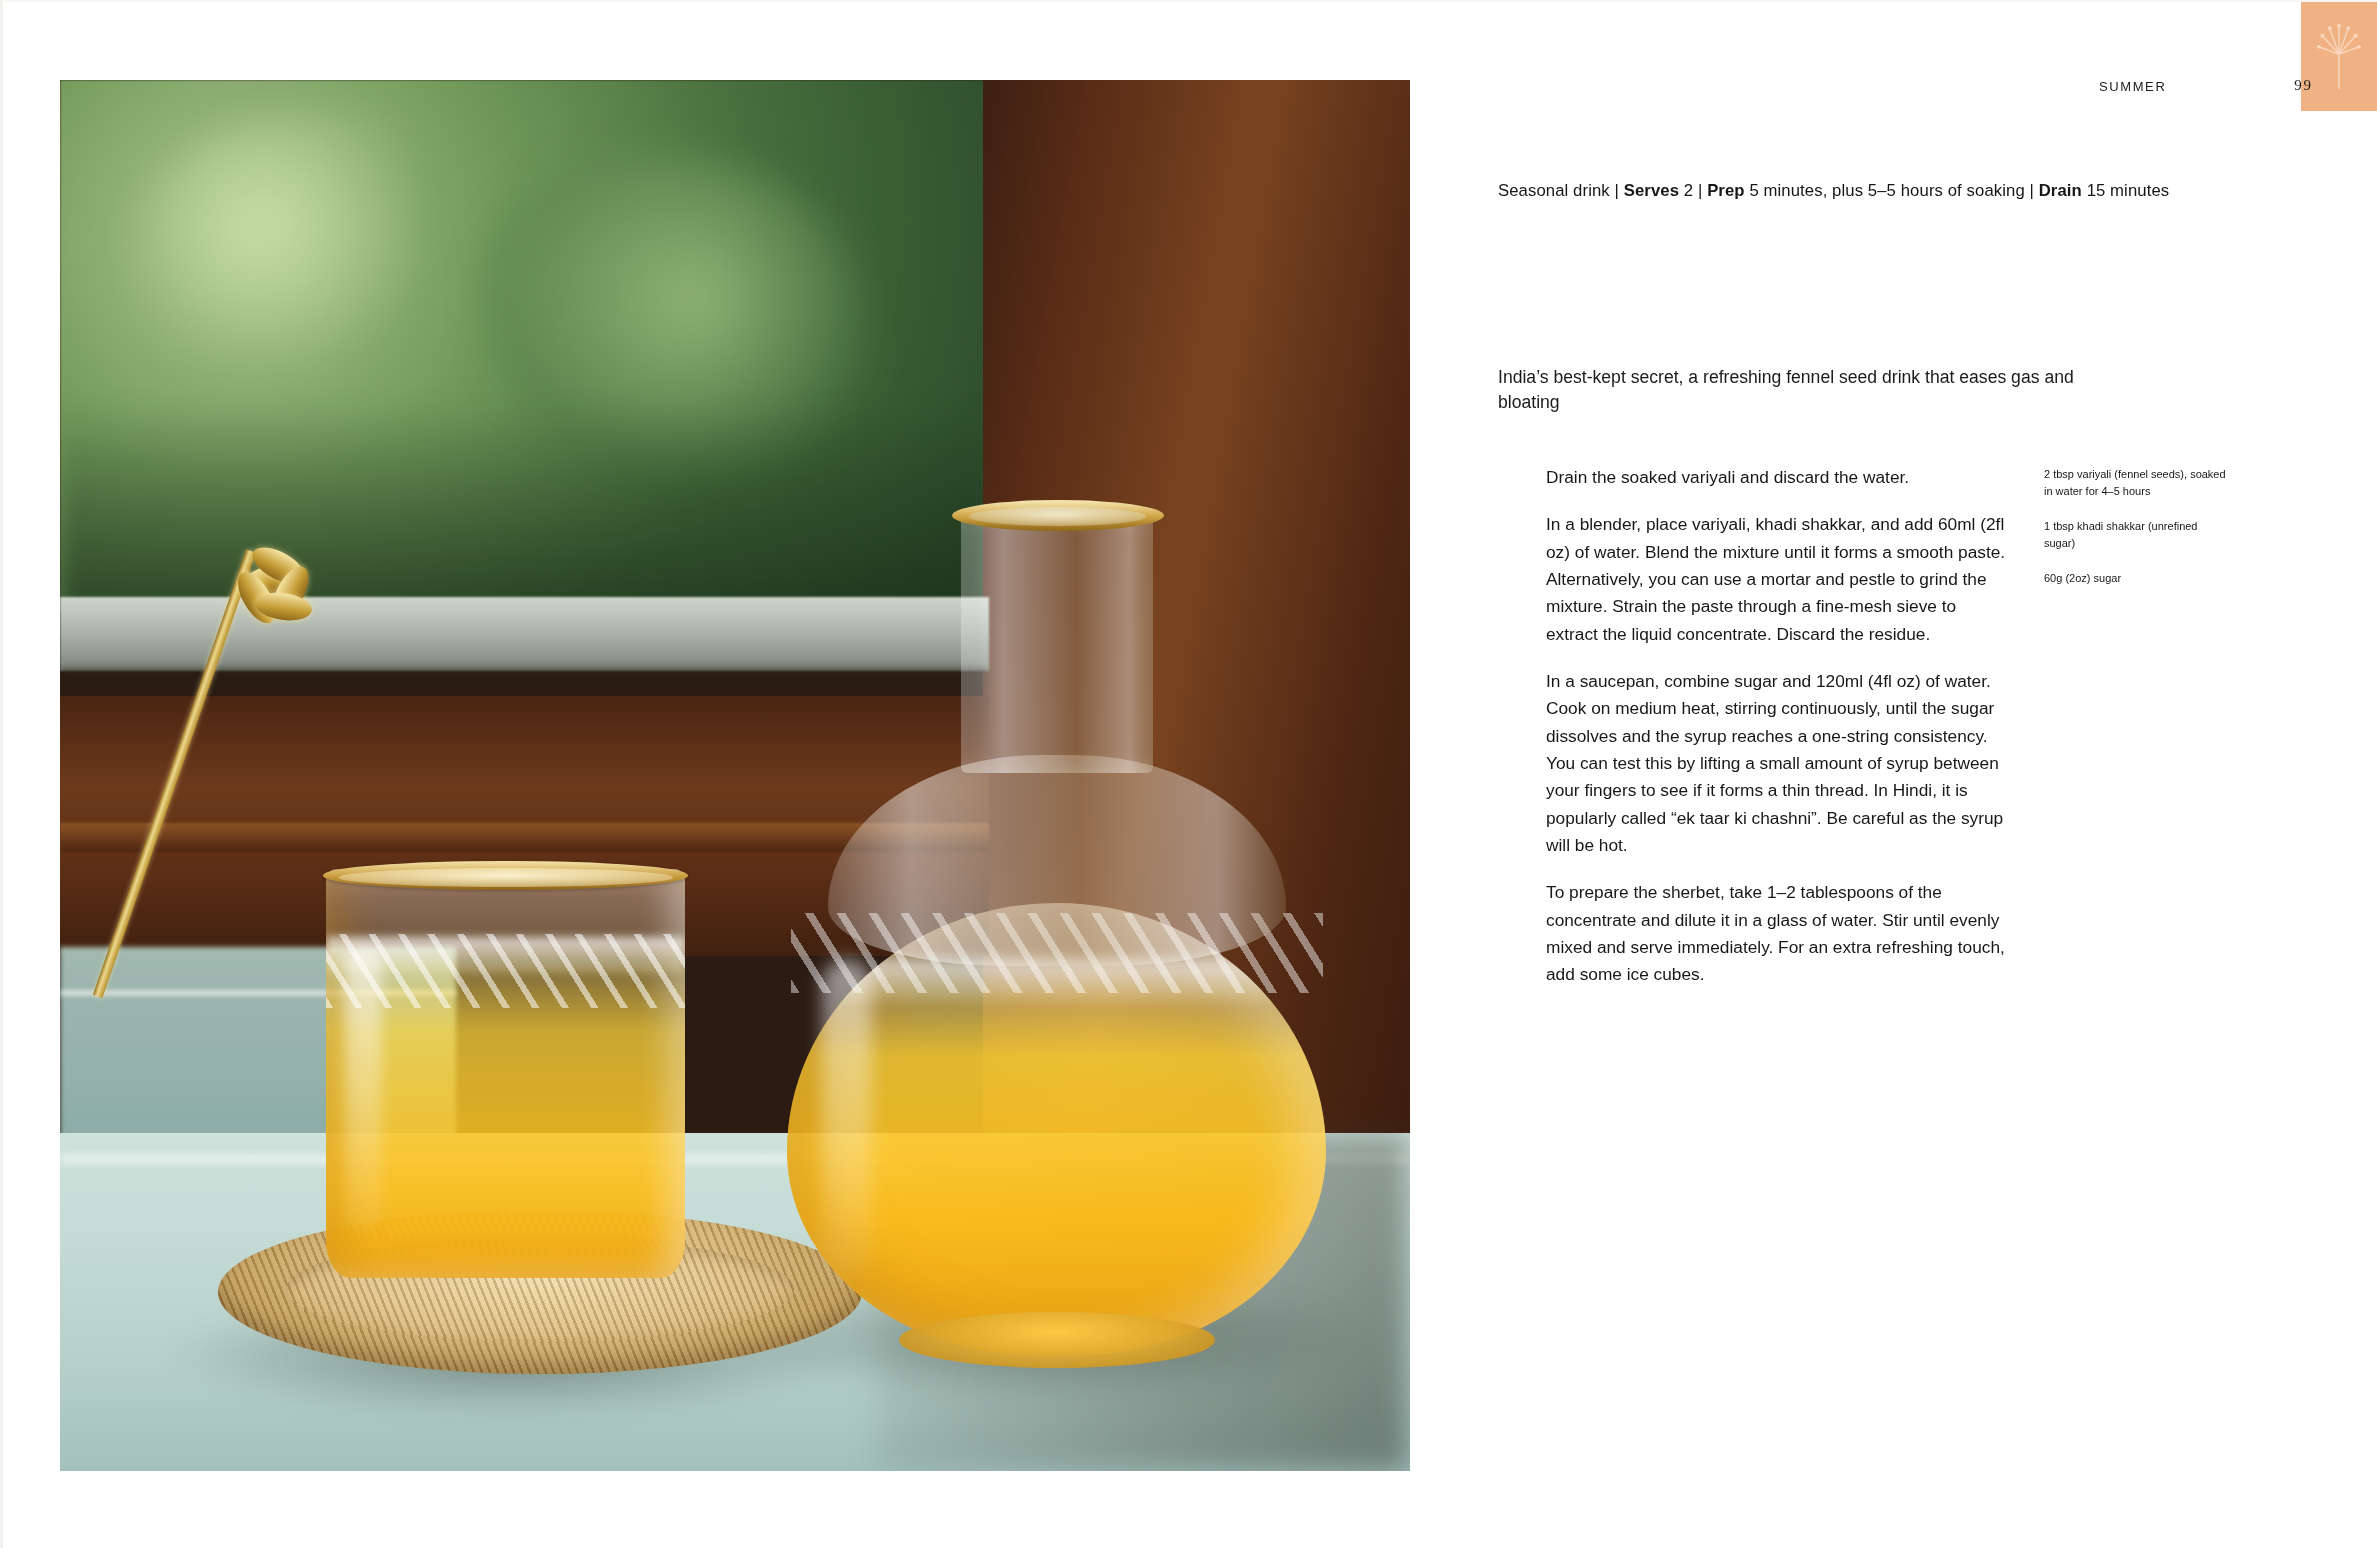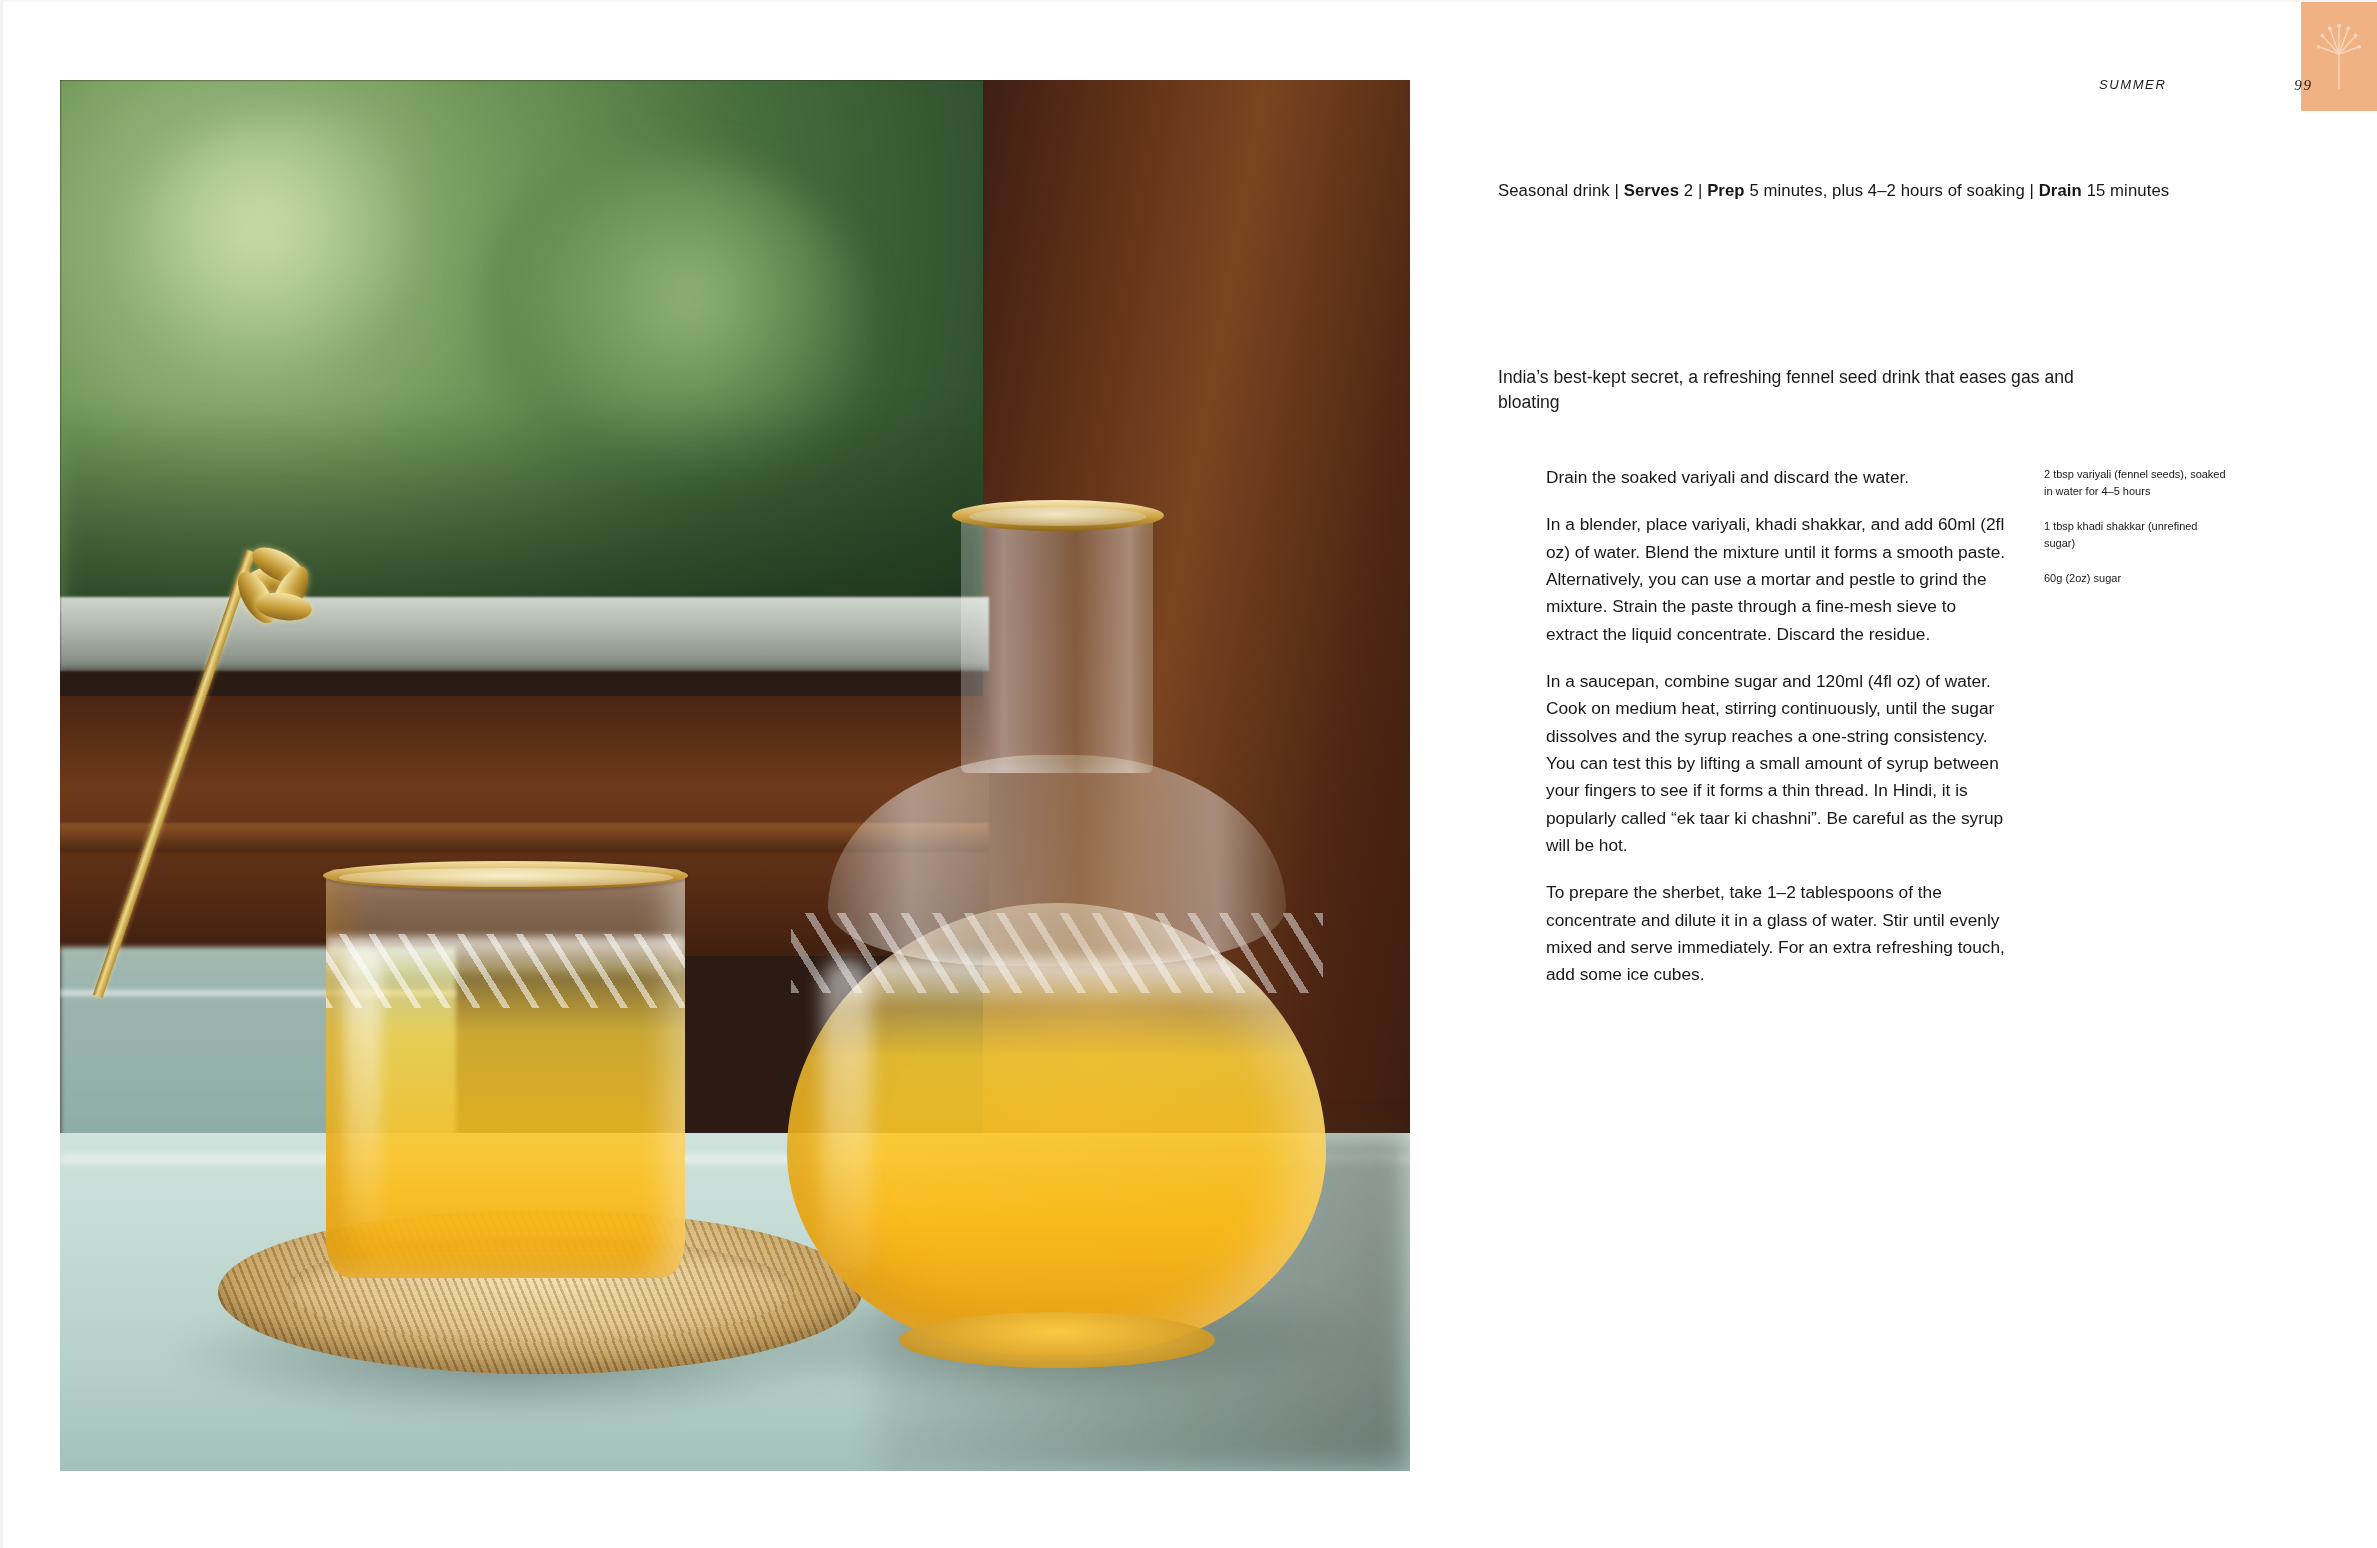--- a/index.html
+++ b/index.html
@@ -354,25 +354,24 @@
   }
   .corner-tab svg { display:block; }
 
   .folio {
     position: absolute;
     left: 675px;
     top: 77px;
     width: 214px;
     display: flex;
     justify-content: space-between;
-    align-items: flex-start;
+    align-items: flex-end;
     font-size: 13px;
     letter-spacing: 1.6px;
     color: #1c1c1a;
-    font-style: italic;
   }
   .folio .num {
     font-family: "Liberation Serif", serif;
     font-size: 15px;
     letter-spacing: 1.9px;
   }
 
   .meta {
     position: absolute;
     left: 74px;
@@ -519,21 +518,21 @@
         </g>
       </svg>
     </div>
 
     <div class="folio">
       <span>SUMMER</span>
       <span class="num">99</span>
     </div>
 
     <div class="meta">
-      <span>Seasonal drink</span><span> | </span><b>Serves</b>&nbsp;<span>2</span><span> | </span><b>Prep</b>&nbsp;<span>5 minutes, plus 4–2 hours of soaking</span><span> | </span><b>Drain</b>&nbsp;<span>15 minutes</span>
+      <span>Seasonal drink</span><span> | </span><b>Serves</b>&nbsp;<span>2</span><span> | </span><b>Prep</b>&nbsp;<span>5 minutes, plus 5–5 hours of soaking</span><span> | </span><b>Drain</b>&nbsp;<span>15 minutes</span>
     </div>
 
     <div class="recipe-sub">India’s best-kept secret, a refreshing fennel seed drink that eases gas and bloating</div>
 
     <div class="method">
       <p>Drain the soaked variyali and discard the water.</p>
       <p>In a blender, place variyali, khadi shakkar, and add 60ml (2fl oz) of water. Blend the mixture until it forms a smooth paste. Alternatively, you can use a mortar and pestle to grind the mixture. Strain the paste through a fine-mesh sieve to extract the liquid concentrate. Discard the residue.</p>
       <p>In a saucepan, combine sugar and 120ml (4fl oz) of water. Cook on medium heat, stirring continuously, until the sugar dissolves and the syrup reaches a one-string consistency. You can test this by lifting a small amount of syrup between your fingers to see if it forms a thin thread. In Hindi, it is popularly called “ek taar ki chashni”. Be careful as the syrup will be hot.</p>
       <p>To prepare the sherbet, take 1–2 tablespoons of the concentrate and dilute it in a glass of water. Stir until evenly mixed and serve immediately. For an extra refreshing touch, add some ice cubes.</p>
     </div>

